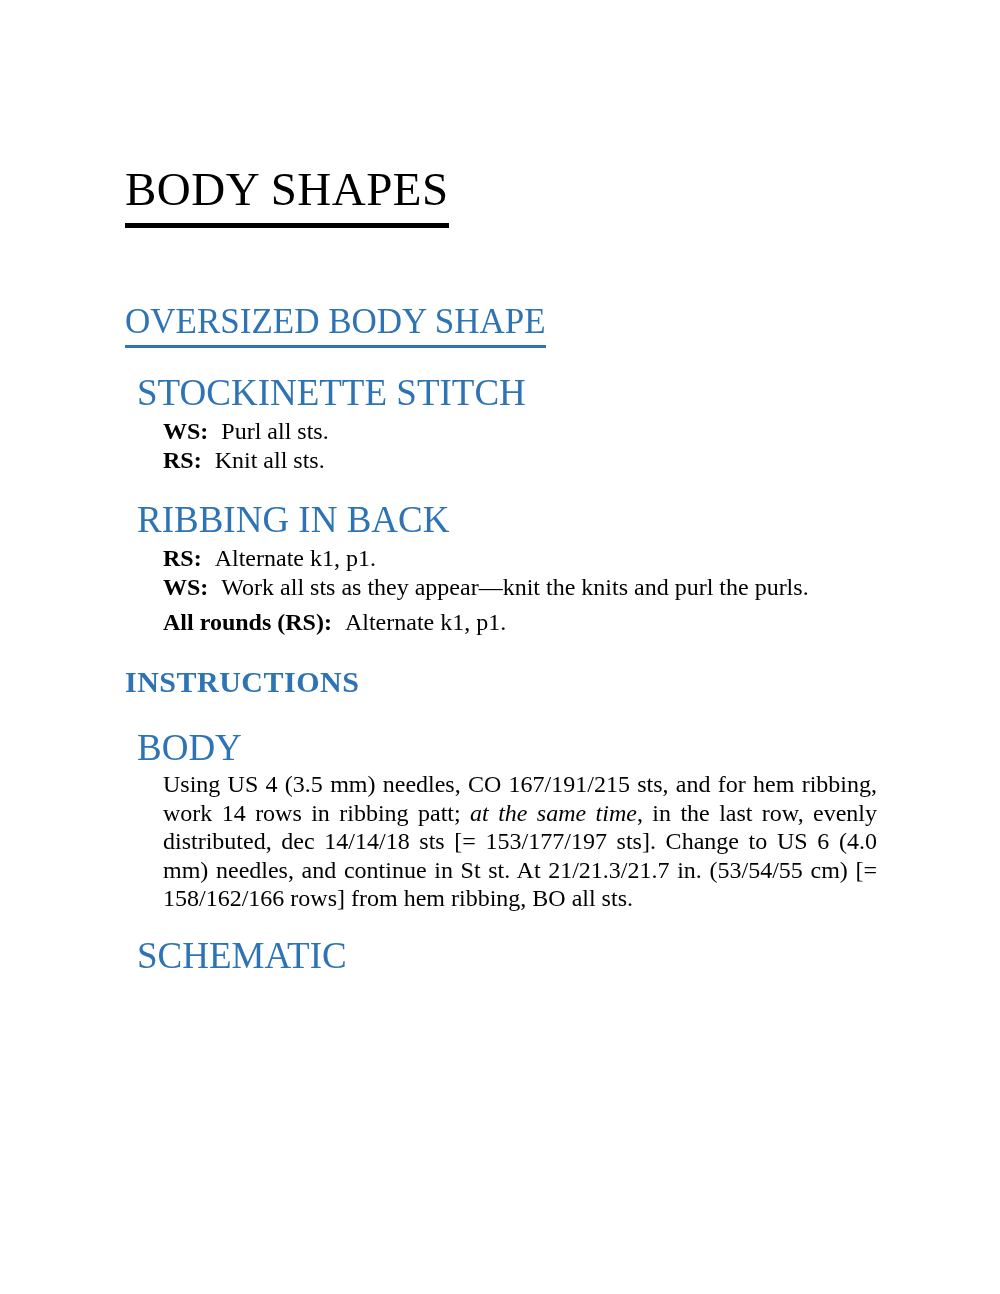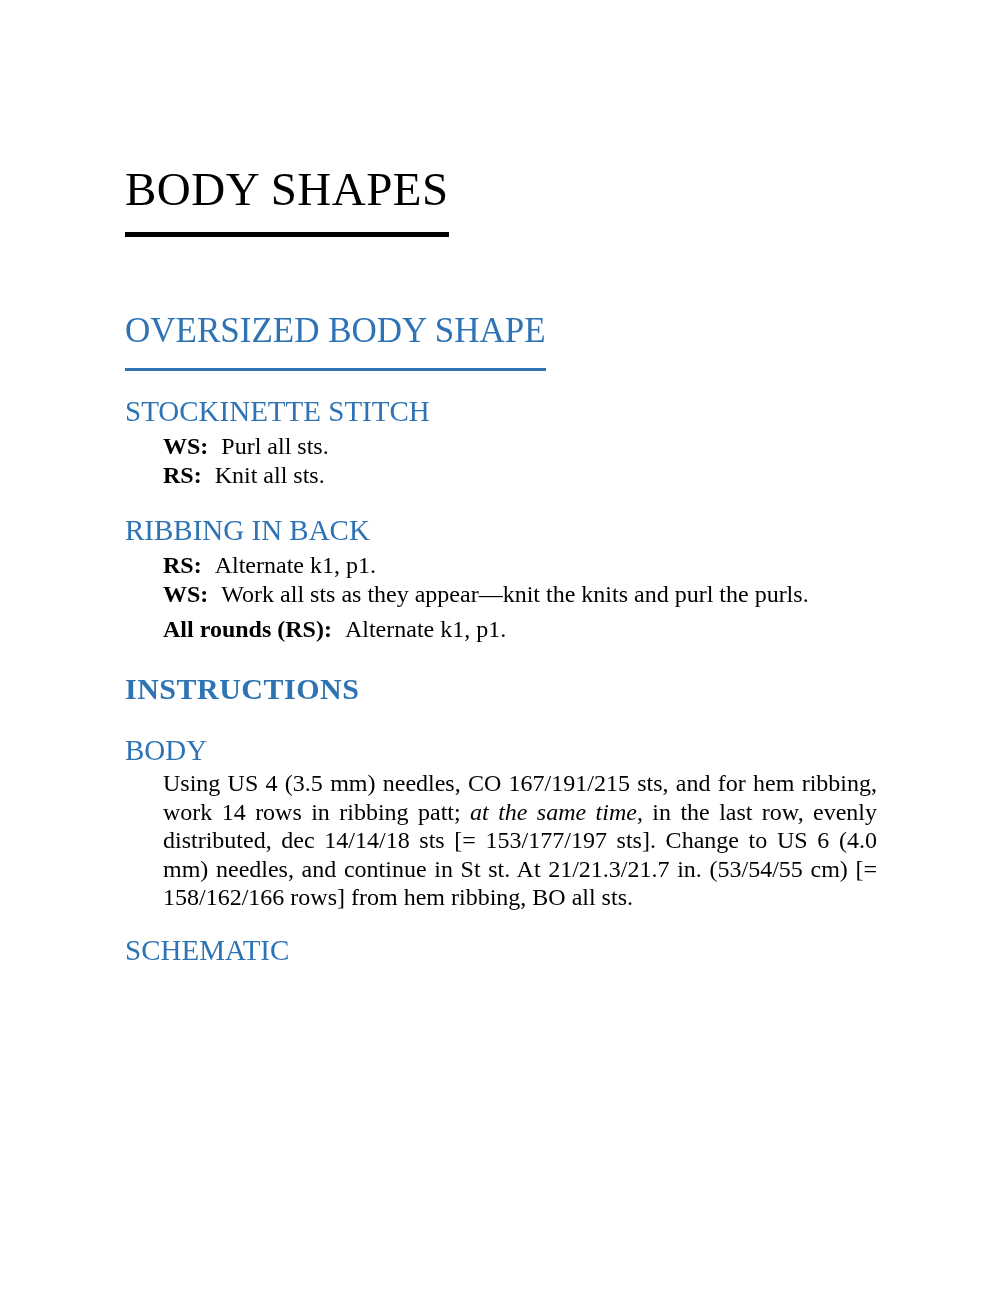--- a/index.html
+++ b/index.html
@@ -25,38 +25,38 @@
     margin: 166px 0 0 0;
     font-size: 47px;
     line-height: 1.0;
     font-weight: normal;
     color: var(--title-black, #000000);
     letter-spacing: 0.5px;
   }
   .doc-title .underline-thick {
     display: inline-block;
     border-bottom: 5px solid currentColor;
-    padding-bottom: 19px;
+    padding-bottom: 10px;
   }
   .h1 {
     margin: 76px 0 0 0;
     font-size: 35px;
     line-height: 1.0;
     font-weight: normal;
     color: var(--heading-blue, #2E74B5);
   }
   .h1 .underline-thin {
     display: inline-block;
     border-bottom: 3px solid currentColor;
-    padding-bottom: 20px;
+    padding-bottom: 6px;
     text-align: center;
   }
   .h2 {
-    margin: 26px 0 0 0;
-    font-size: 29px;
+    margin: 26px 0 0 12px;
+    font-size: 37px;
     line-height: 1.0;
     font-weight: normal;
     color: var(--heading-blue, #2E74B5);
   }
   .h3 {
     margin: 30px 0 0 0;
     font-size: 30px;
     line-height: 1.0;
     font-weight: bold;
     color: var(--heading-blue, #2E74B5);

